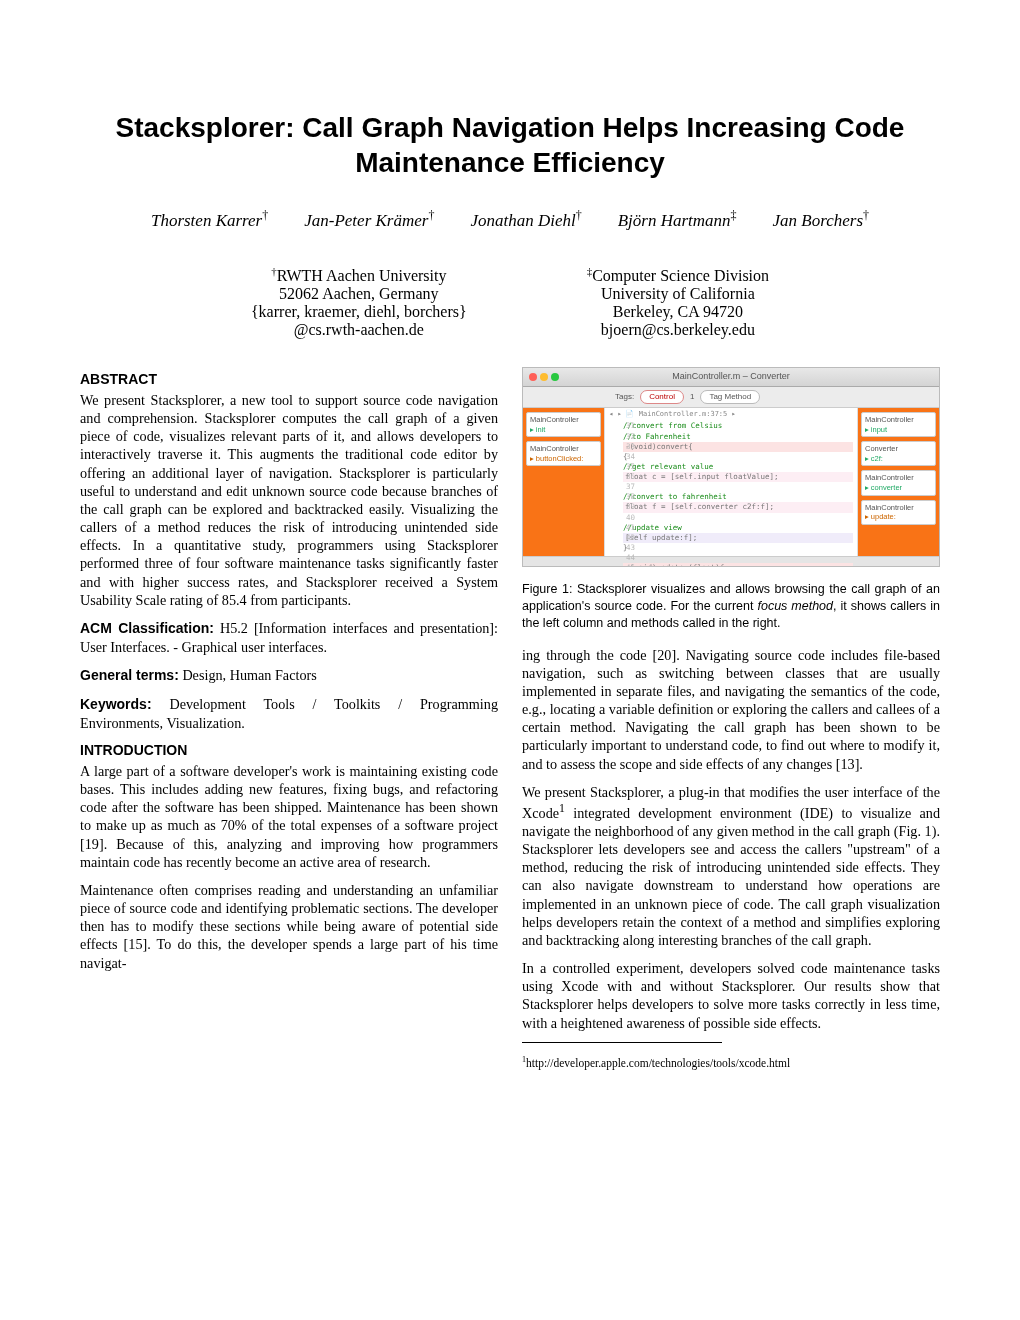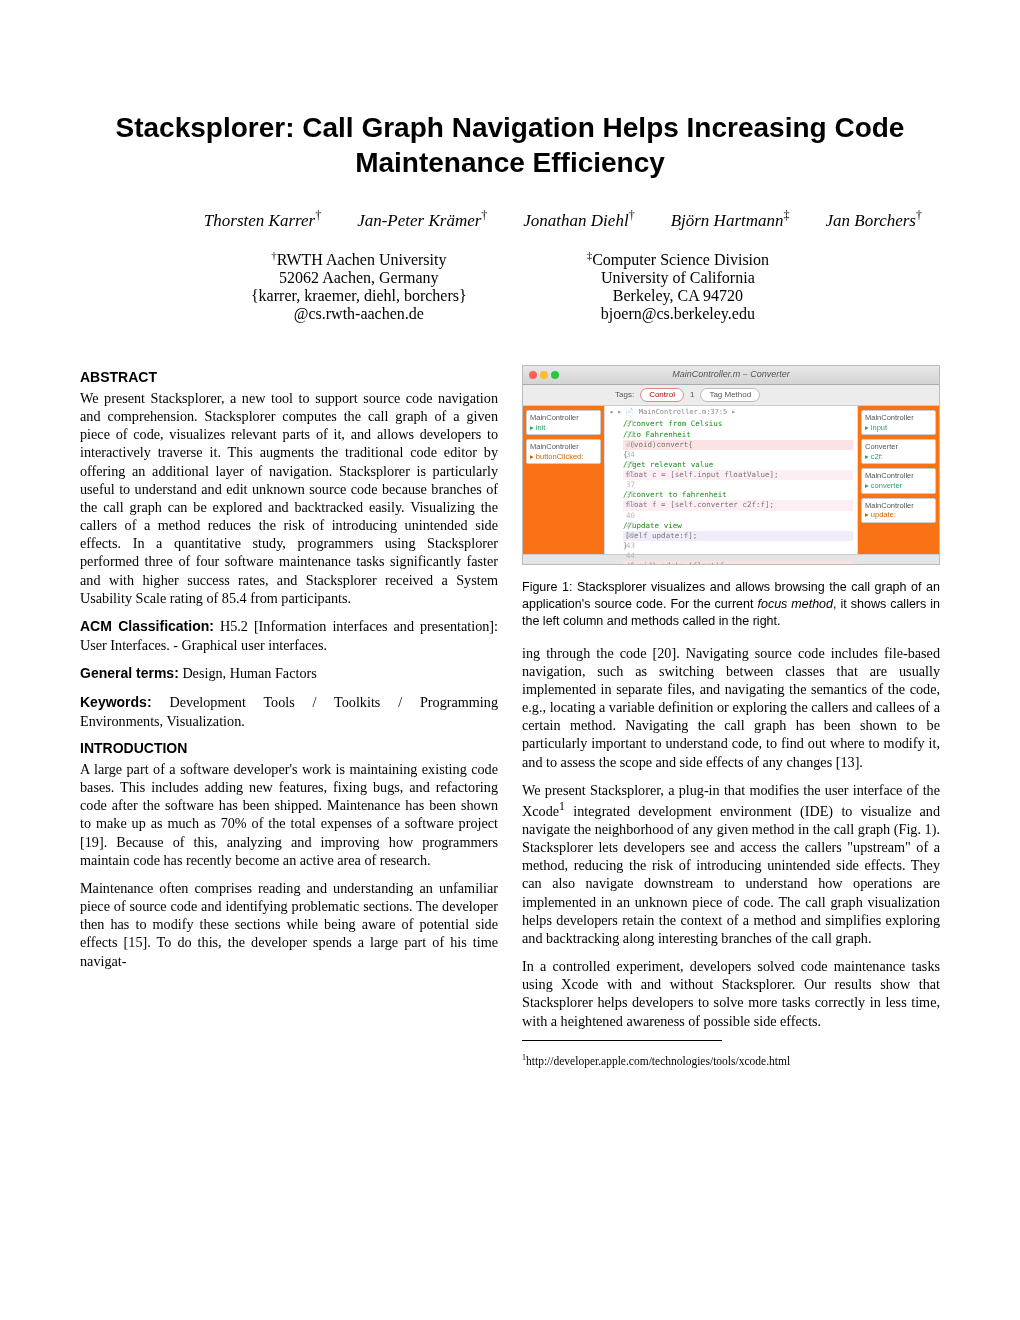--- a/index.html
+++ b/index.html
@@ -18,40 +18,40 @@
   }
   .title {
     font-family: Arial, Helvetica, sans-serif;
     font-weight: bold;
     font-size: 28px;
     text-align: center;
     line-height: 1.25;
     margin-bottom: 28px;
   }
   .authors {
-    text-align: right;
+    text-align: center;
     font-style: italic;
     font-size: 17px;
-    margin-bottom: 18px;
+    margin-bottom: 34px;
   }
   .authors .author {
     margin: 0 18px;
     display: inline-block;
   }
   .authors sup {
     font-style: normal;
     font-size: 12px;
   }
   .affils {
     display: flex;
     justify-content: center;
     gap: 120px;
     font-size: 16px;
     text-align: center;
-    margin-bottom: 42px;
+    margin-bottom: 28px;
   }
   .affils sup { font-size: 11px; }
   .columns {
     display: flex;
     gap: 24px;
     font-size: 14.2px;
     line-height: 1.28;
     text-align: justify;
   }
   .col { flex: 1; }
@@ -104,21 +104,21 @@
     position: relative;
   }
   .traffic {
     display: flex; gap: 3px; position: absolute; left: 6px;
   }
   .traffic span {
     width: 8px; height: 8px; border-radius: 50%;
     display: inline-block;
   }
   .traffic .r{background:#ff5f57;} .traffic .y{background:#febc2e;} .traffic .g{background:#28c840;}
-  .win-title { margin: 0 auto; font-style: italic; }
+  .win-title { margin: 0 auto; }
   .toolbar {
     height: 20px; background:#ececec; border-bottom:1px solid #ccc;
     display:flex; align-items:center; font-size:8px;
     font-family: Arial, Helvetica, sans-serif; color:#555;
     padding-left: 92px; gap:6px;
   }
   .pill {
     border:1px solid #bbb; background:#fff; border-radius:8px;
     padding: 1px 8px;
   }

